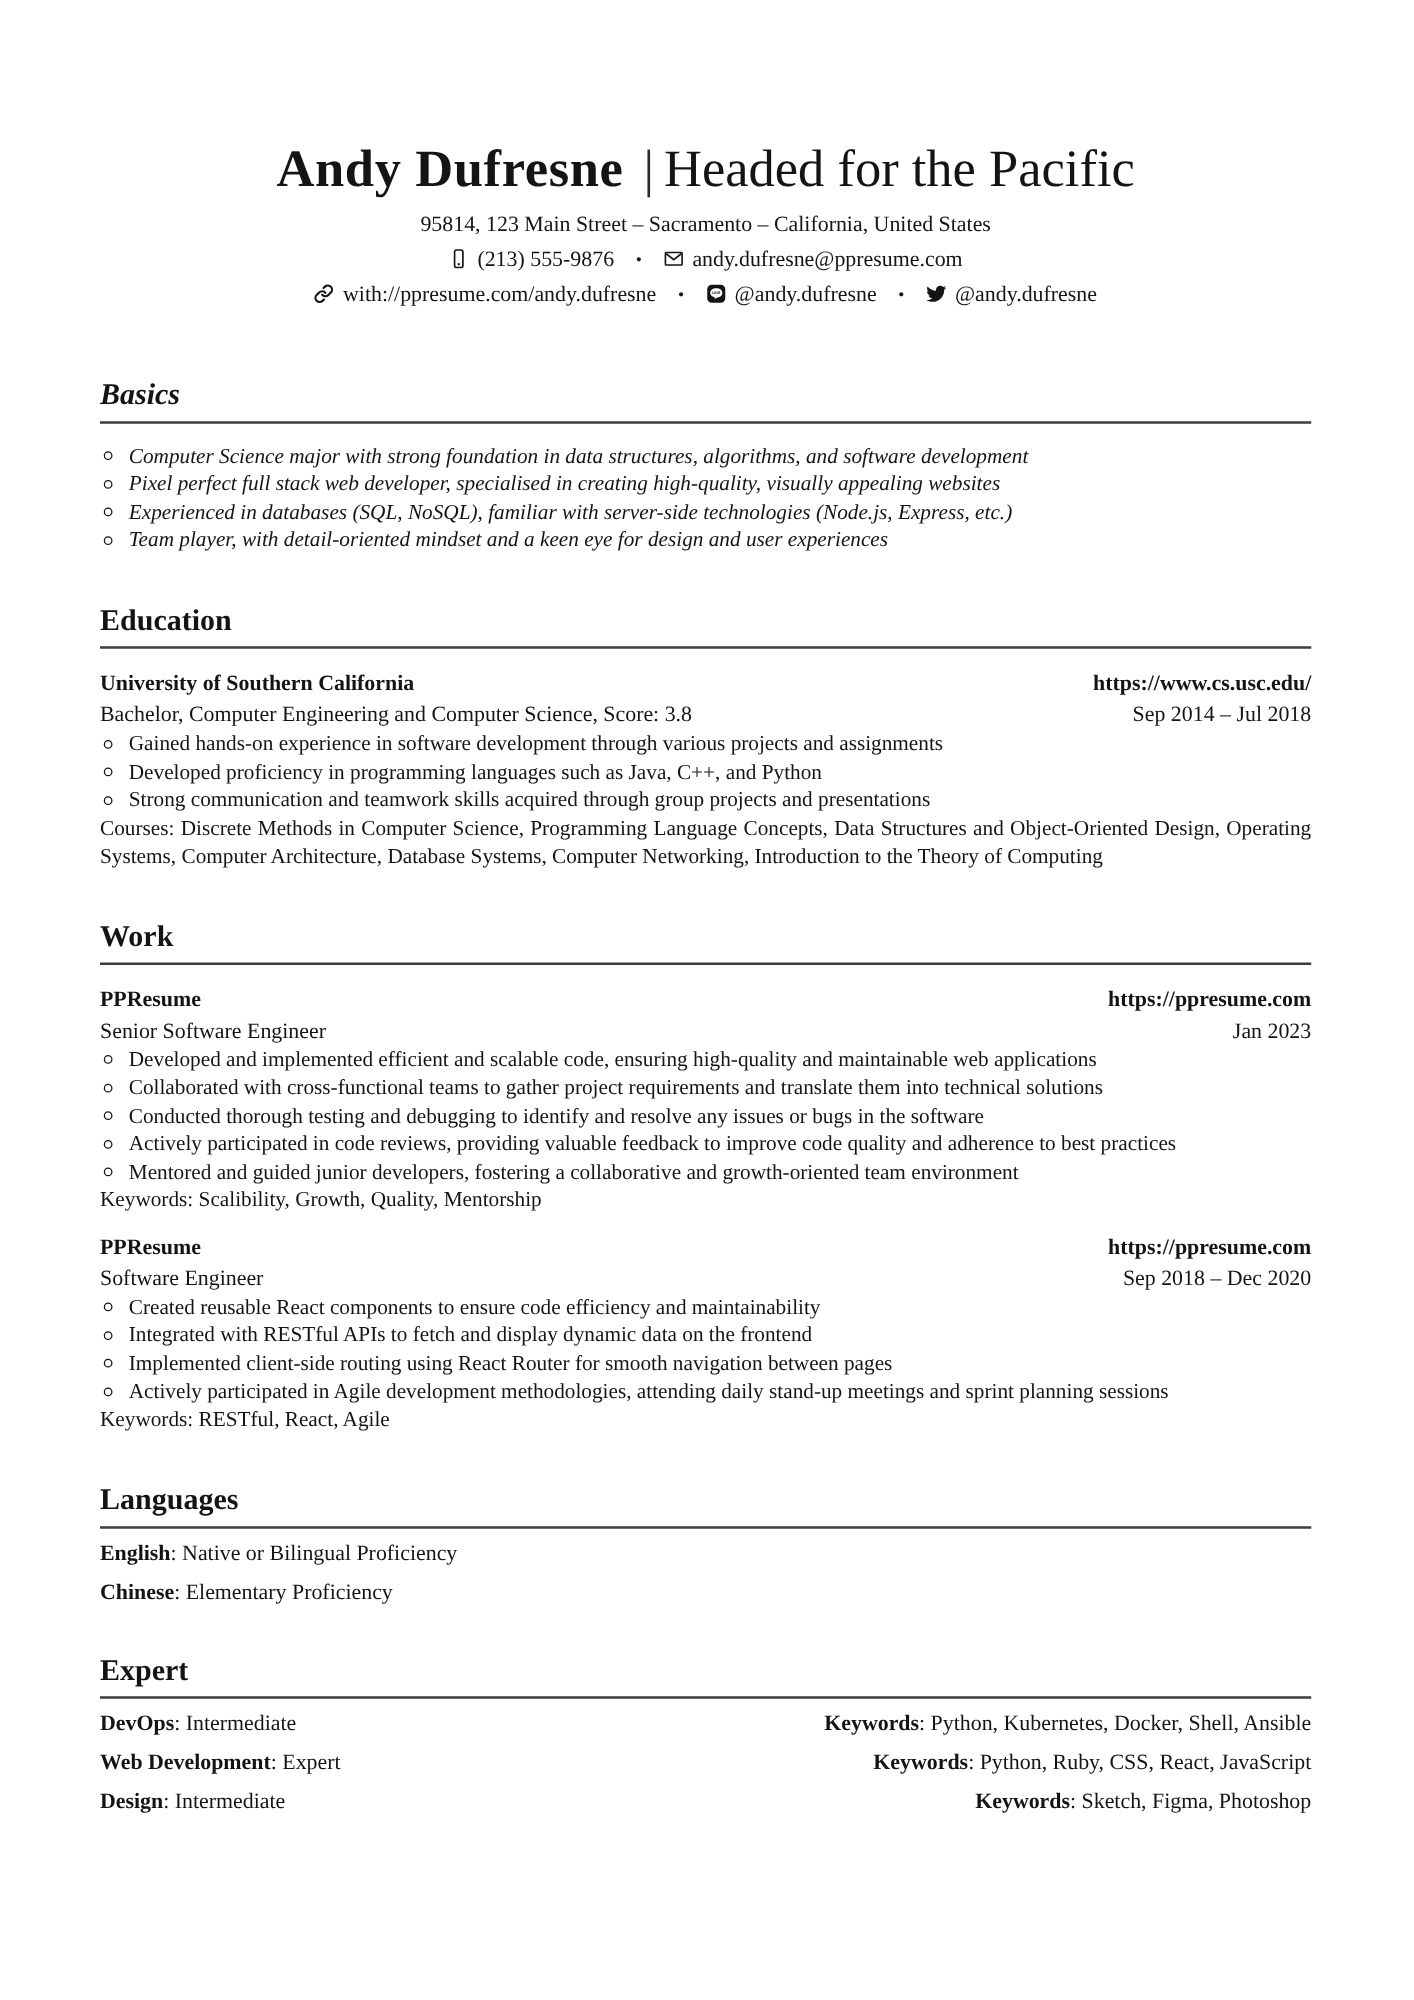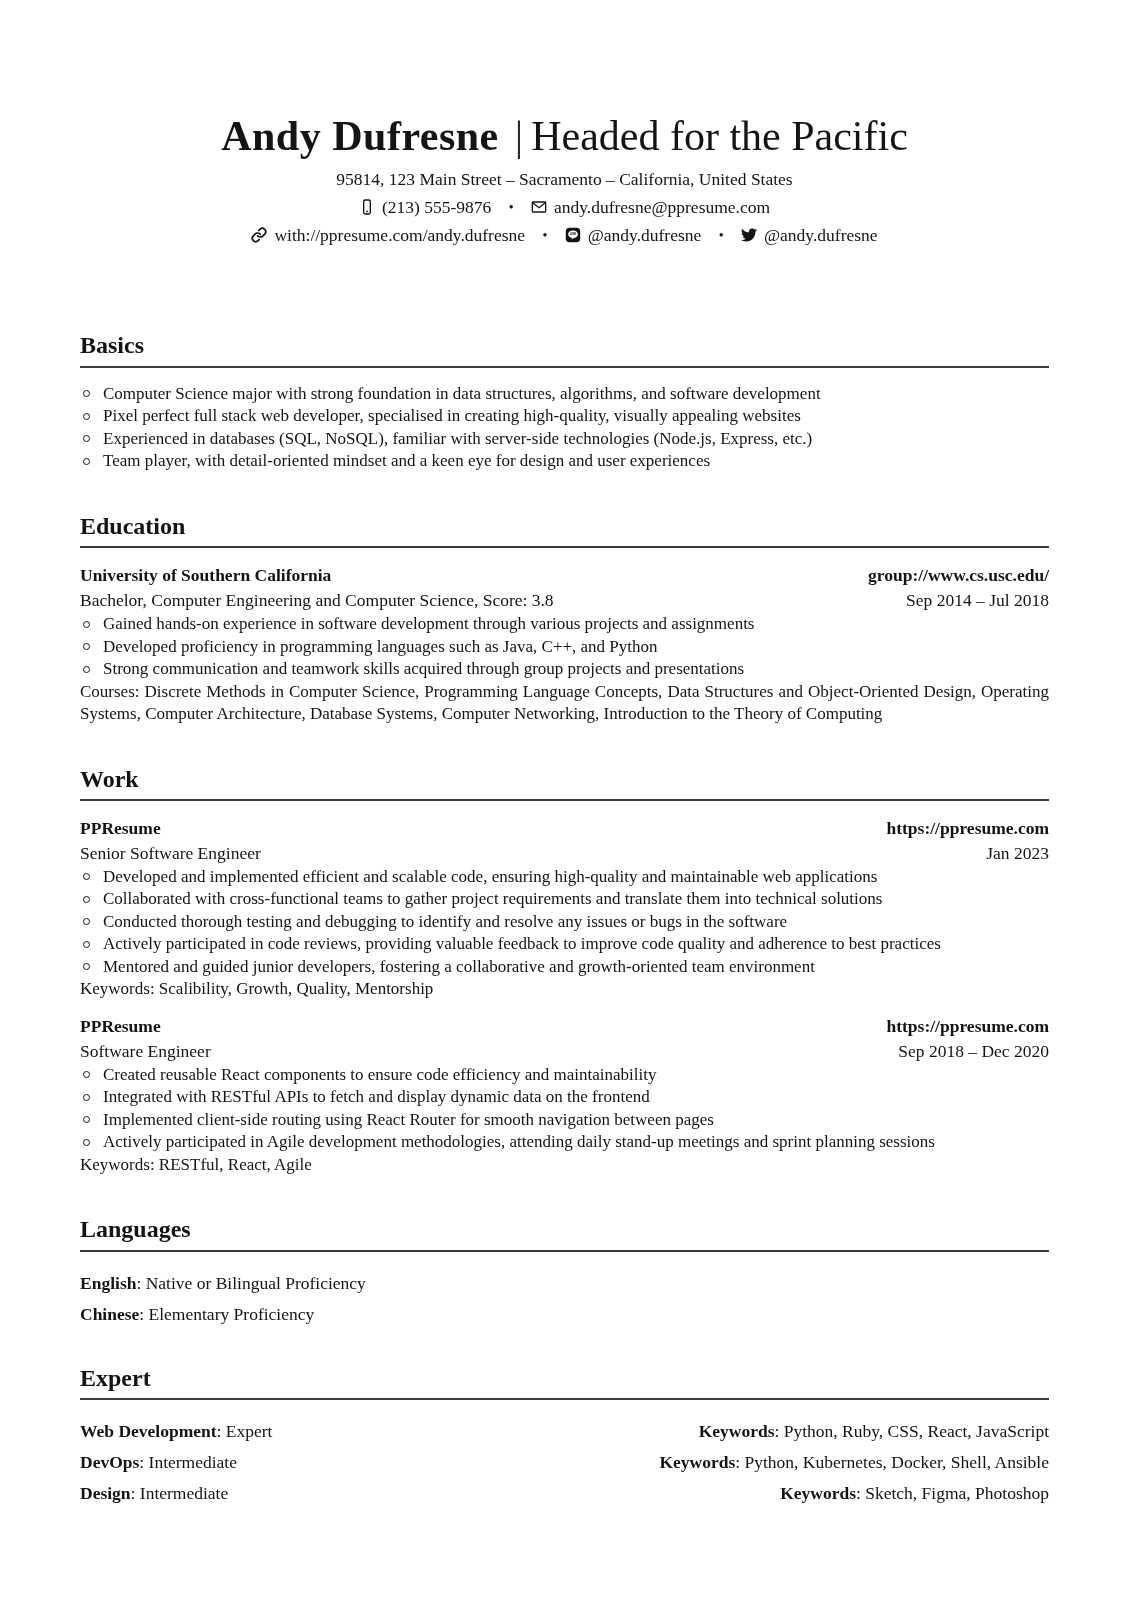--- a/index.html
+++ b/index.html
@@ -18,27 +18,27 @@
   .divider { font-weight: 400; margin: 0 8px 0 16px; color: #2a2a2a; }
   .tagline { font-weight: 400; }
   .addr { font-size: 17.5px; margin-top: 9px; }
   .contact { font-size: 17.5px; margin-top: 7px; }
   .c-item { white-space: nowrap; }
   .c-item svg { width: 16px; height: 16px; vertical-align: -2px; margin-right: 7px; }
   .dot-sep { display: inline-block; margin: 0 13px; font-size: 14px; vertical-align: 1px; }
 
   
   .section { margin-top: 40px; }
-  .section.first { margin-top: 86px; }
+  .section.first { margin-top: 57px; font-style: italic; }
   .section-title {
     font-size: 24px; font-weight: 700; line-height: 1.1;
     padding-bottom: 7px; border-bottom: 2px solid #3d3d3d;
     margin-bottom: 15px;
   }
-  .section.gapped .section-title { margin-bottom: 20px; }
+  .section.gapped .section-title { margin-bottom: 8px; }
 
   
   .row2 { display: flex; justify-content: space-between; align-items: baseline; font-size: 17.5px; line-height: 25px; }
   .row2 .b { font-weight: 700; }
   .entry { margin-top: 0; }
   .entry + .entry { margin-top: 13px; }
 
   
   ul.hl { list-style: none; }
   ul.hl li { position: relative; padding-left: 23px; font-size: 17px; line-height: 22.5px; }
@@ -119,21 +119,21 @@
       <li><span class="bullet"></span><span>Experienced in databases (SQL, NoSQL), familiar with server-side technologies (Node.js, Express, etc.)</span></li>
       <li><span class="bullet"></span><span>Team player, with detail-oriented mindset and a keen eye for design and user experiences</span></li>
     </ul>
   </section>
 
   <section class="section">
     <h2 class="section-title">Education</h2>
     <div class="entry">
       <div class="row2">
         <span class="b">University of Southern California</span>
-        <span class="b">group://www.cs.usc.edu/</span>
+        <span class="b">https://www.cs.usc.edu/</span>
       </div>
       <div class="row2">
         <span>Bachelor, Computer Engineering and Computer Science, Score: 3.8</span>
         <span>Sep 2014 – Jul 2018</span>
       </div>
       <ul class="hl">
         <li><span class="bullet"></span><span>Gained hands-on experience in software development through various projects and assignments</span></li>
         <li><span class="bullet"></span><span>Developed proficiency in programming languages such as Java, C++, and Python</span></li>
         <li><span class="bullet"></span><span>Strong communication and teamwork skills acquired through group projects and presentations</span></li>
       </ul>
@@ -195,26 +195,26 @@
     </div>
     <div class="lang-item">
       <span class="b">Chinese</span><span>: Elementary Proficiency</span>
     </div>
   </section>
 
   <section class="section gapped">
     <h2 class="section-title">Expert</h2>
 
     <div class="skill-row">
+      <span><span class="b">DevOps</span><span>: Intermediate</span></span>
+      <span><span class="b">Keywords</span><span>: Python, Kubernetes, Docker, Shell, Ansible</span></span>
+    </div>
+    <div class="skill-row">
       <span><span class="b">Web Development</span><span>: Expert</span></span>
       <span><span class="b">Keywords</span><span>: Python, Ruby, CSS, React, JavaScript</span></span>
-    </div>
-    <div class="skill-row">
-      <span><span class="b">DevOps</span><span>: Intermediate</span></span>
-      <span><span class="b">Keywords</span><span>: Python, Kubernetes, Docker, Shell, Ansible</span></span>
     </div>
     <div class="skill-row">
       <span><span class="b">Design</span><span>: Intermediate</span></span>
       <span><span class="b">Keywords</span><span>: Sketch, Figma, Photoshop</span></span>
     </div>
   </section>
 
 </div>
 
 </body></html>

